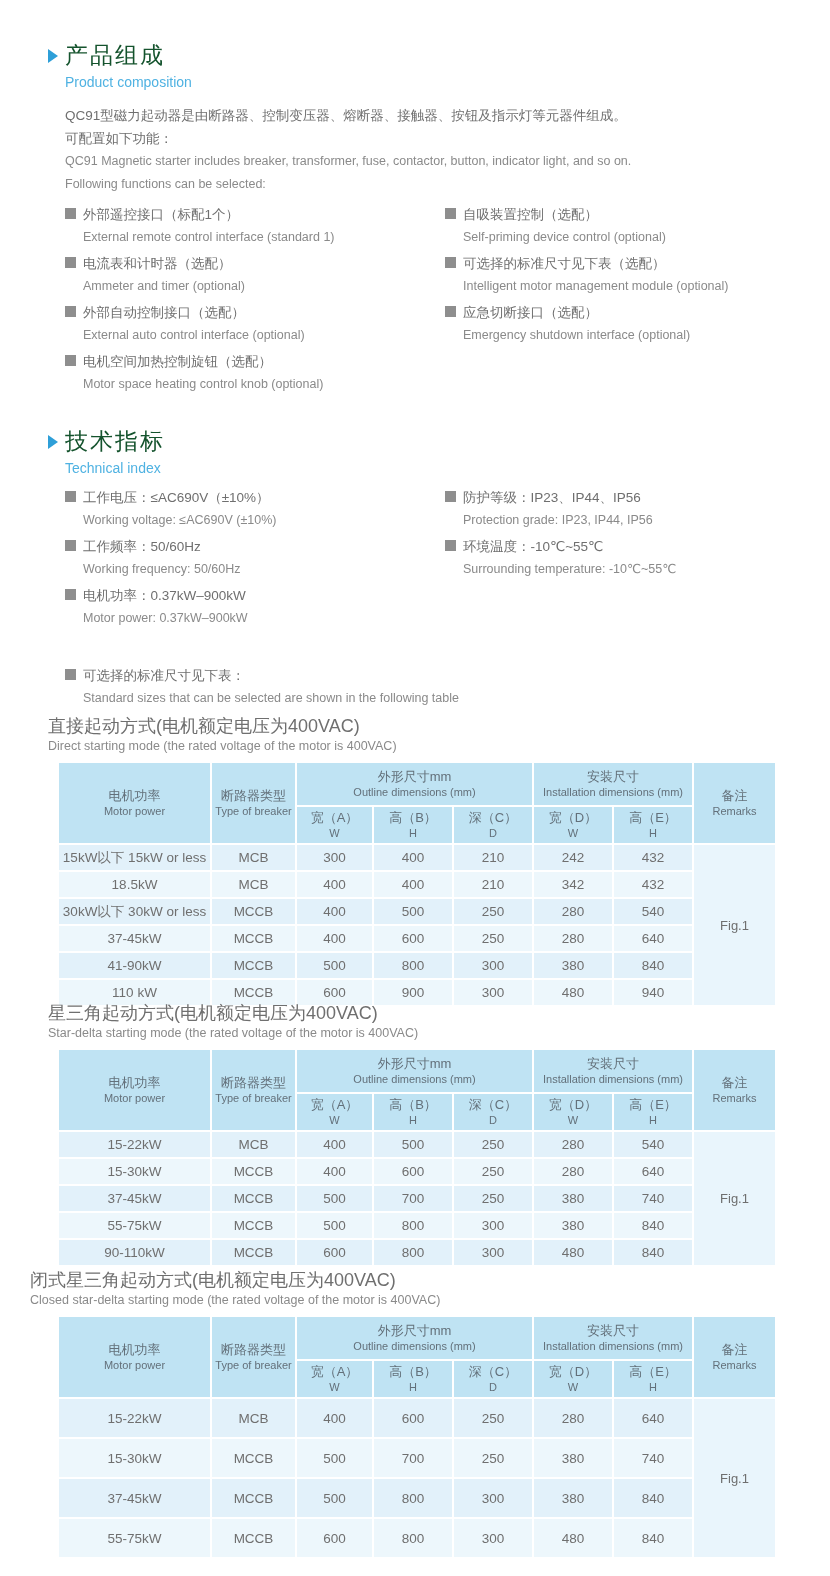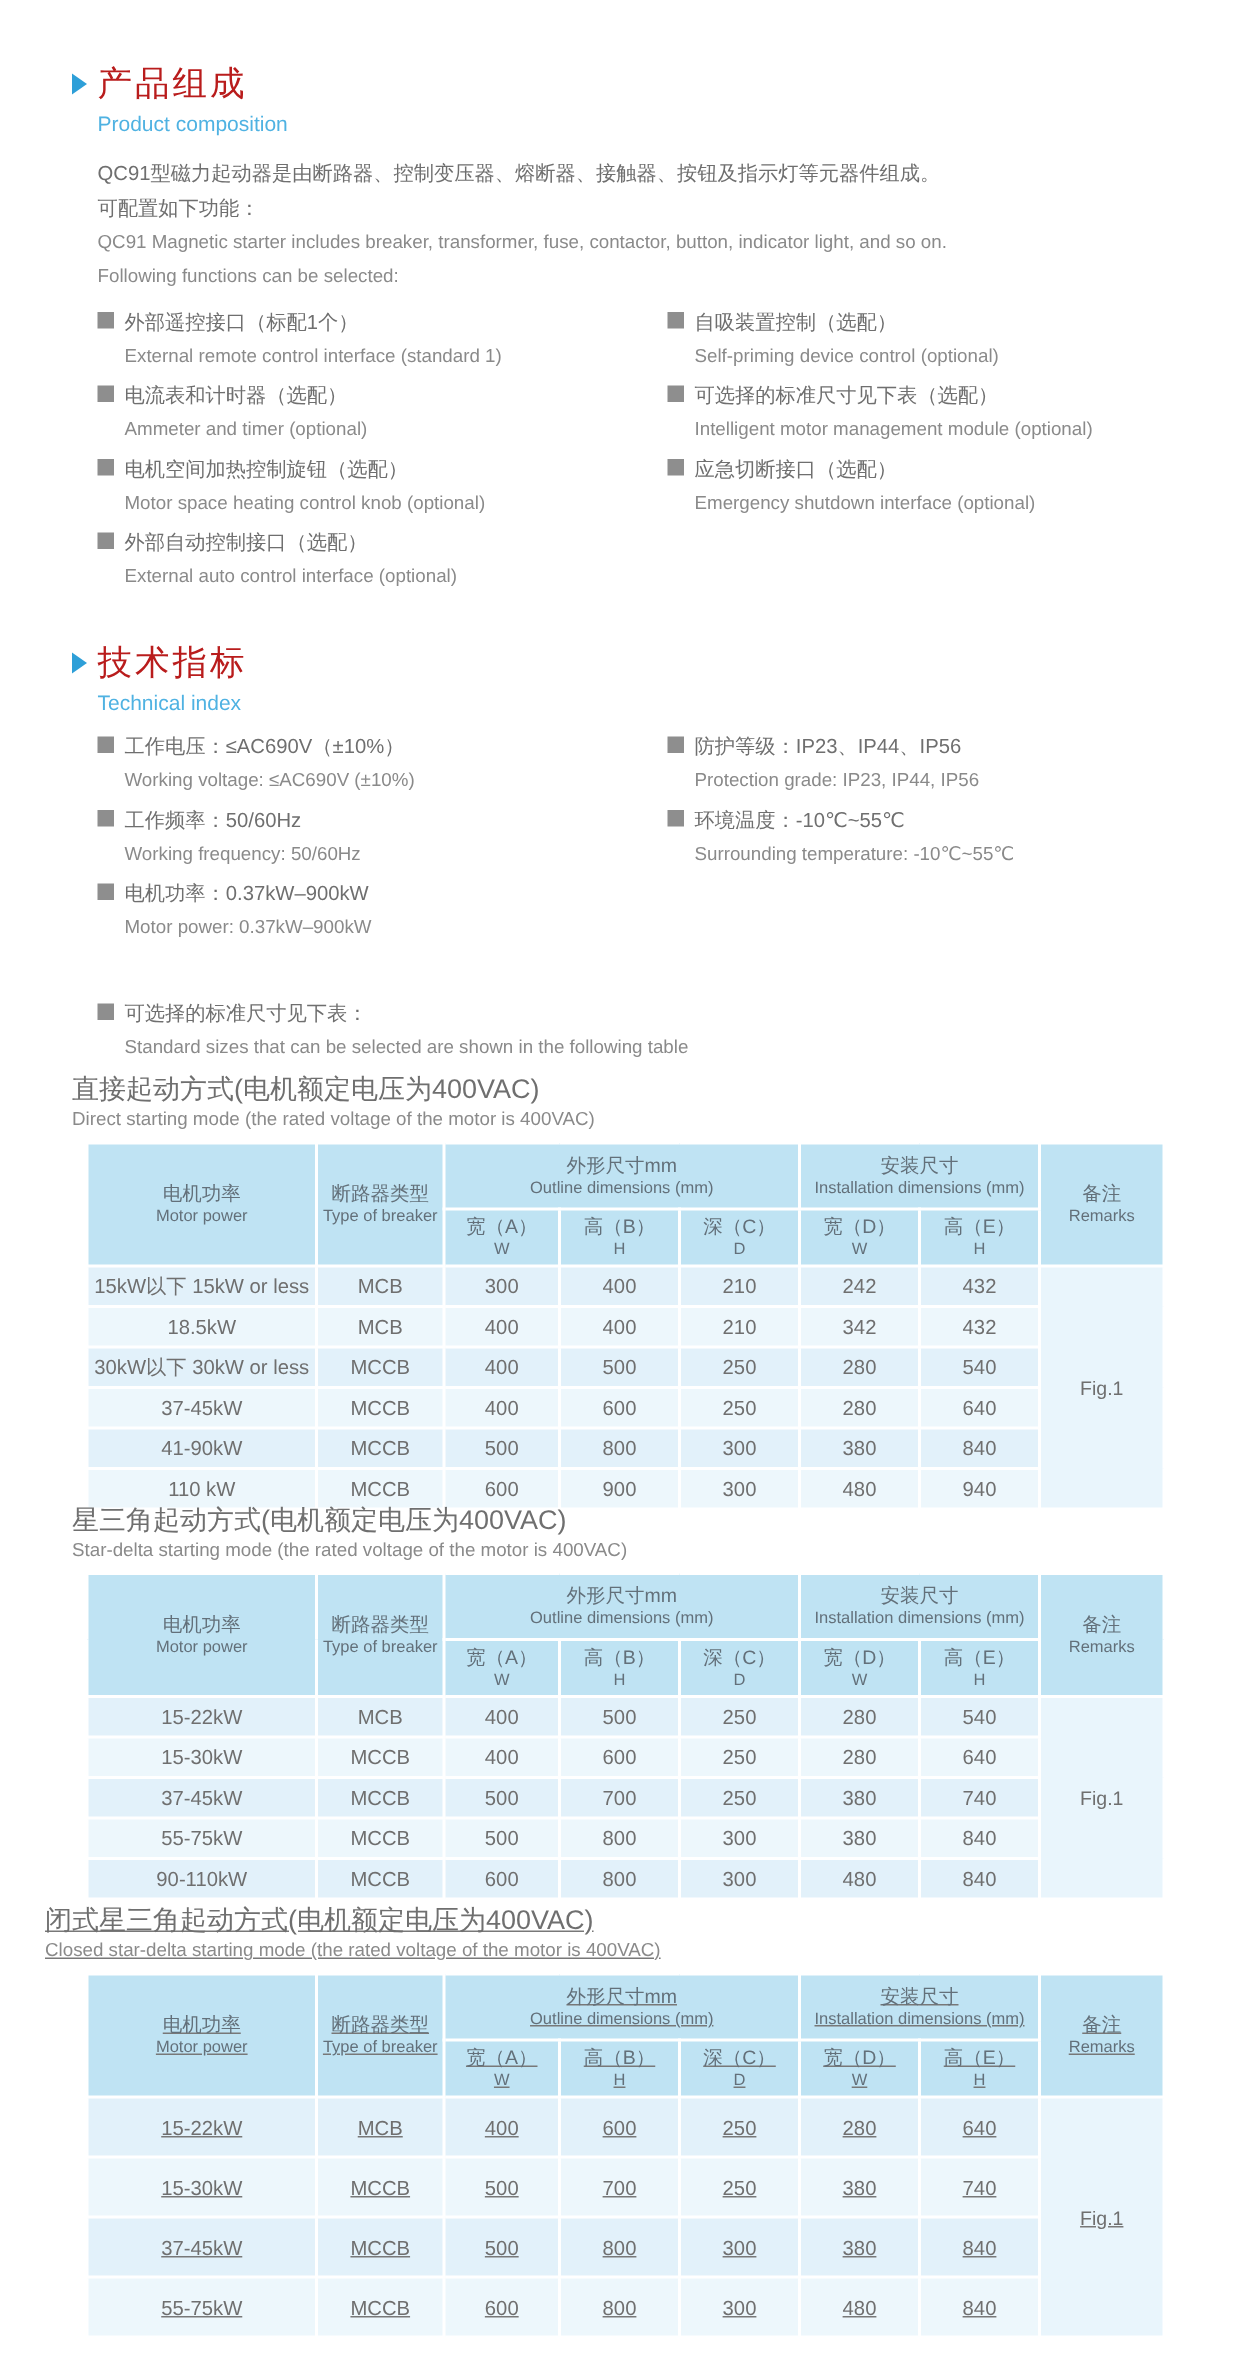--- a/index.html
+++ b/index.html
@@ -6,21 +6,21 @@
   .page {
     position:relative; width:830px; height:1576px; background:#ffffff;
     font-family:"Liberation Sans","DejaVu Sans",sans-serif; color:#787878;
     overflow:hidden;
   }
   
   .title-row { display:flex; align-items:center; }
   .tri { width:0; height:0; border-left:10px solid #2e9fd8;
          border-top:7px solid transparent; border-bottom:7px solid transparent;
          margin-right:7px; }
-  .title-zh { font-size:23px; color:#b91c1c; letter-spacing:2px; }
+  .title-zh { font-size:23px; color:#14532d; letter-spacing:2px; }
   .title-en { font-size:14px; color:#4fb2e2; margin:3px 0 0 17px; }
 
   
   .para { margin:0 0 0 17px; }
   .para p { margin:0; line-height:23px; }
   .p-zh { font-size:13.5px; color:#6f6f6f; }
   .p-en { font-size:12.5px; color:#8a8a8a; }
 
   
   .cols { display:flex; margin-left:17px; margin-top:7px; }
@@ -51,21 +51,21 @@
   tbody tr:nth-child(odd) td { background:#e2f1fa; }
   td.remark-cell { background:#e9f5fc !important; font-size:13px; color:#6f6f6f; }
   .tall tbody td { height:38px; }
 
   
   #sec-product { position:absolute; top:40px; left:48px; width:750px; }
   #sec-tech    { position:absolute; top:426px; left:48px; width:750px; }
   #note        { position:absolute; top:664px; left:65px; }
   #tblock-0    { position:absolute; top:716px; left:48px; }
   #tblock-1    { position:absolute; top:1003px; left:48px; }
-  #tblock-2    { position:absolute; top:1270px; left:30px;text-decoration:underline; }
+  #tblock-2    { position:absolute; top:1270px; left:30px; }
   #tblock-0 table { margin-left:9px; }
   #tblock-1 table { margin-left:9px; }
   #tblock-2 table { margin-left:27px; }
   #sec-product .para { margin-top:14px; }
   #sec-tech .cols { margin-top:10px; }
 </style>
 </head>
 <body>
 
 <div class="page">
@@ -86,26 +86,26 @@
       <div class="col-l">
         <div class="feat">
           <div class="zh"><span class="sq"></span><span>外部遥控接口（标配1个）</span></div>
           <div class="en">External remote control interface (standard 1)</div>
         </div>
         <div class="feat">
           <div class="zh"><span class="sq"></span><span>电流表和计时器（选配）</span></div>
           <div class="en">Ammeter and timer (optional)</div>
         </div>
         <div class="feat">
+          <div class="zh"><span class="sq"></span><span>外部自动控制接口（选配）</span></div>
+          <div class="en">External auto control interface (optional)</div>
+        </div>
+        <div class="feat">
           <div class="zh"><span class="sq"></span><span>电机空间加热控制旋钮（选配）</span></div>
           <div class="en">Motor space heating control knob (optional)</div>
-        </div>
-        <div class="feat">
-          <div class="zh"><span class="sq"></span><span>外部自动控制接口（选配）</span></div>
-          <div class="en">External auto control interface (optional)</div>
         </div>
       </div>
       <div class="col-r">
         <div class="feat">
           <div class="zh"><span class="sq"></span><span>自吸装置控制（选配）</span></div>
           <div class="en">Self-priming device control (optional)</div>
         </div>
         <div class="feat">
           <div class="zh"><span class="sq"></span><span>可选择的标准尺寸见下表（选配）</span></div>
           <div class="en">Intelligent motor management module (optional)</div>

